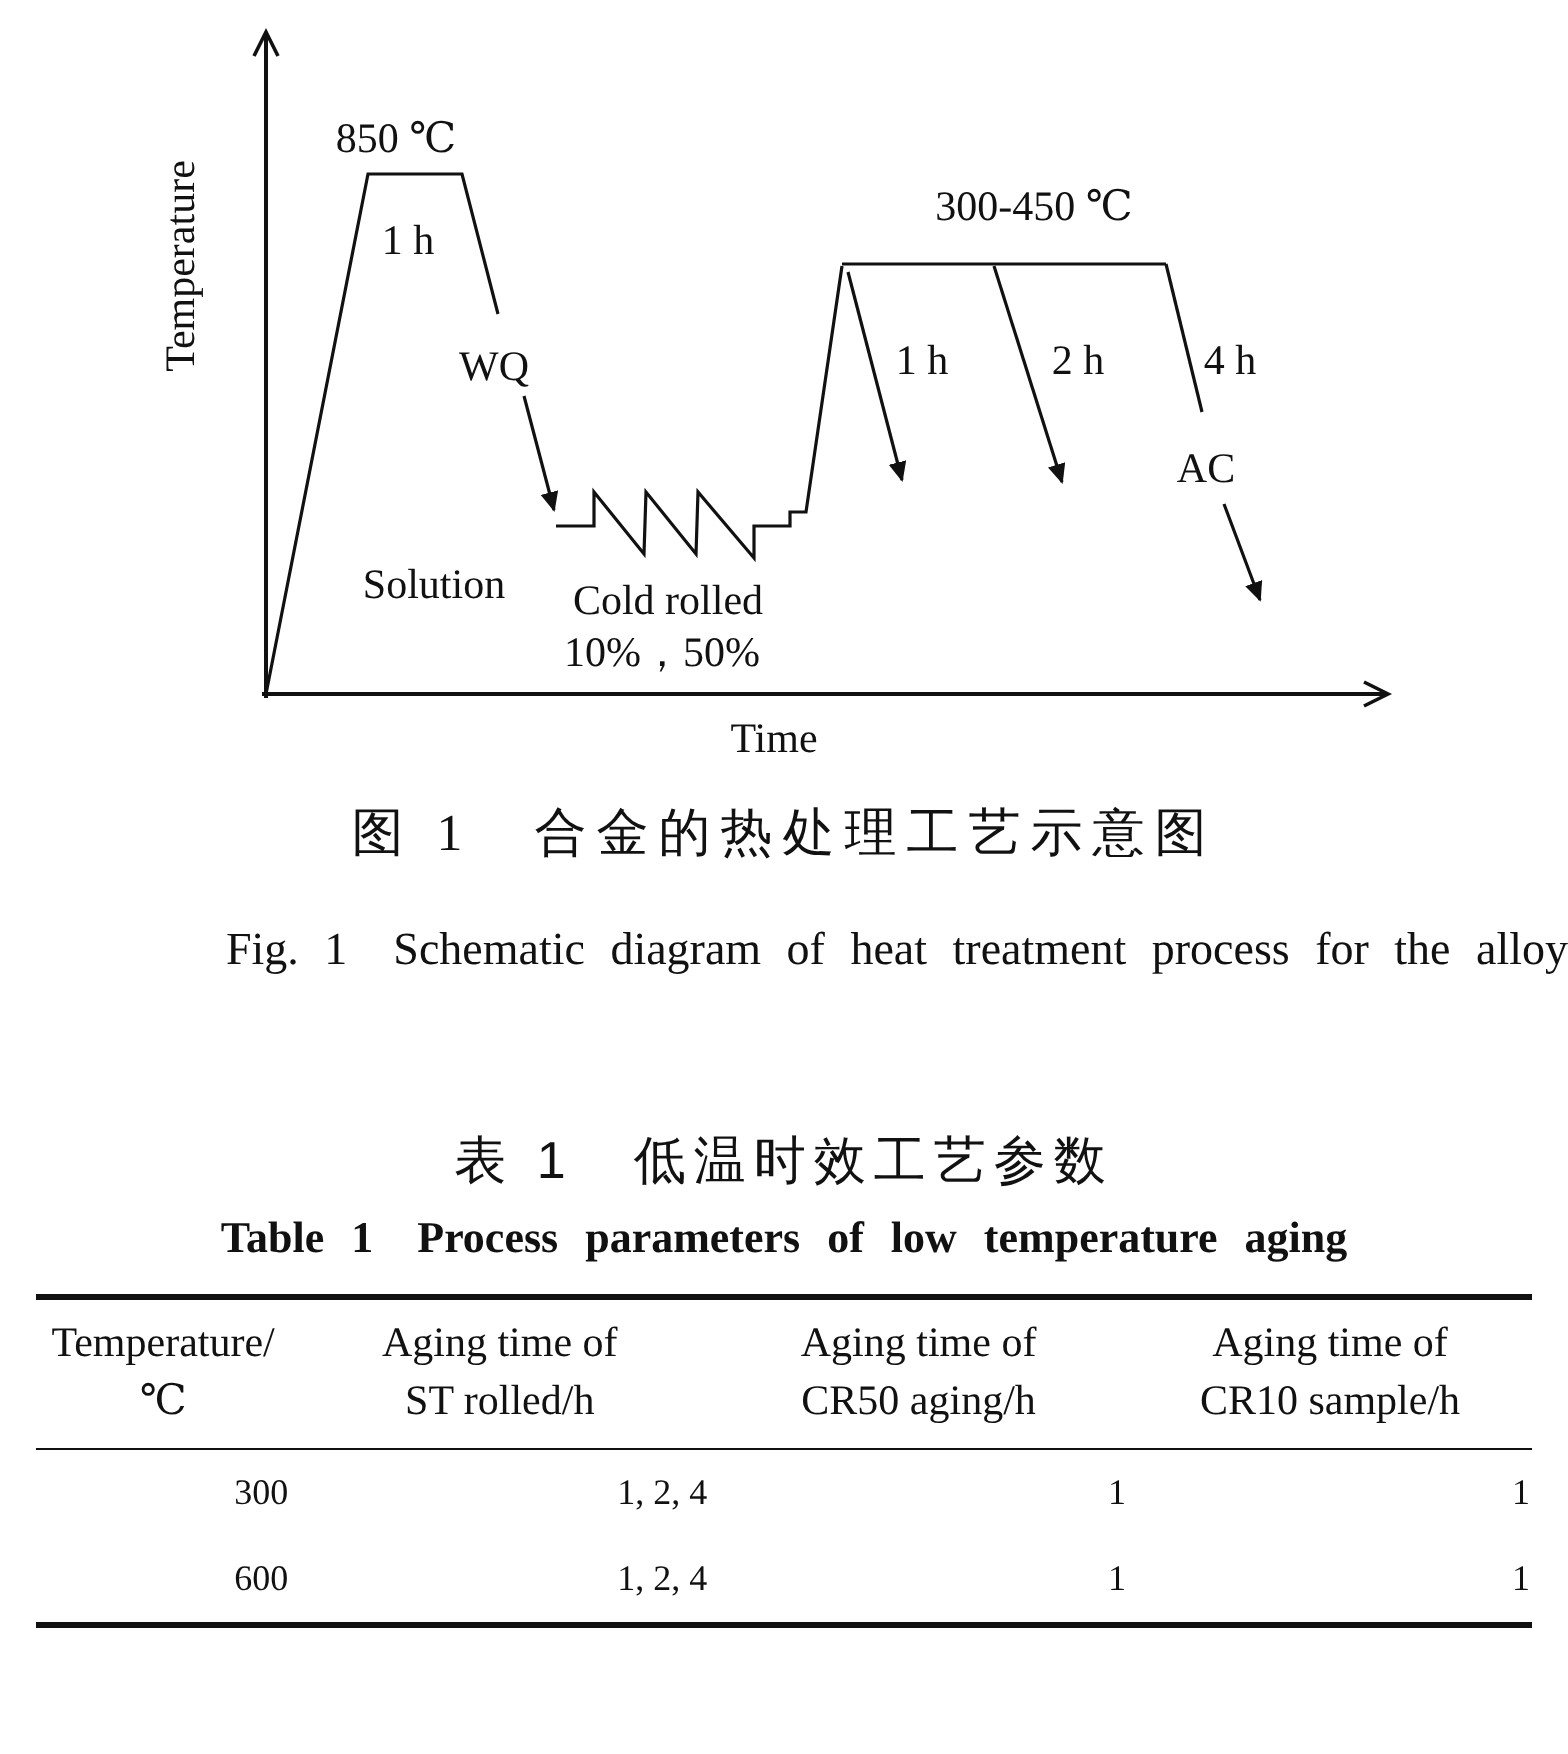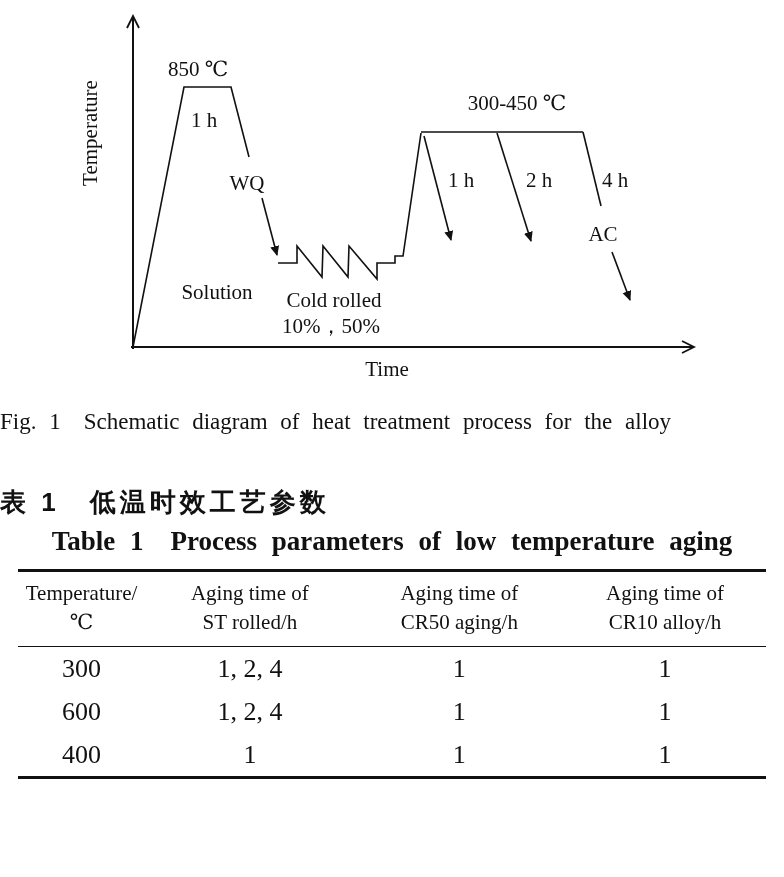--- a/index.html
+++ b/index.html
@@ -15,60 +15,60 @@
     fill:#111;
   }
   .fig-caption-zh{
     margin-top:5px;
     text-align:center;
     font-size:26px;
     line-height:34px;
     letter-spacing:5px;
   }
   .fig-caption-en{
-    margin-top:13px;
-    text-align:left;
+    margin-top:26px;
+    text-align:right;
     font-size:23px;
     line-height:30px;
     word-spacing:7px;
   }
   .tbl-title-zh{
-    margin-top:48px;
-    text-align:left;
+    margin-top:73px;
+    text-align:center;
     font-size:26px;
     line-height:34px;
-    font-weight:bold;
+    font-weight:normal;
     letter-spacing:4px;
     font-family:"Liberation Sans","DejaVu Sans",sans-serif;
   }
   .tbl-title-en{
     margin-top:5px;
     text-align:center;
-    font-size:27px;
+    font-size:22px;
     line-height:34px;
     font-weight:bold;
     word-spacing:8px;
   }
   table.params{
     margin:11px 18px 0 18px;
     width:748px;
     border-collapse:collapse;
     border-top:3px solid #111;
     border-bottom:3px solid #111;
   }
   table.params th{
     font-weight:normal;
     font-size:21px;
     line-height:29px;
     padding:7px 0 9px 0;
     border-bottom:1.5px solid #111;
   }
   table.params td{
-    font-size:26px;
-    text-align:center;
+    font-size:18px;
+    text-align:right;
     height:41px;
     vertical-align:middle;
   }
   .c1{width:17%;} .c2{width:28%;} .c3{width:28%;} .c4{width:27%;}
 </style>
 </head>
 <body>
 
 <div class="page">
 
@@ -106,20 +106,21 @@
     <text x="217" y="299" font-size="21" text-anchor="middle">Solution</text>
     <text x="334" y="307" font-size="21" text-anchor="middle">Cold rolled</text>
     <text x="331" y="333" font-size="21" text-anchor="middle">10%，50%</text>
     <text x="517" y="110" font-size="21" text-anchor="middle">300-450 ℃</text>
     <text x="461" y="187" font-size="21" text-anchor="middle">1 h</text>
     <text x="539" y="187" font-size="21" text-anchor="middle">2 h</text>
     <text x="615" y="187" font-size="21" text-anchor="middle">4 h</text>
     <text x="603" y="241" font-size="21" text-anchor="middle">AC</text>
   </svg>
 
+  <div class="fig-caption-zh">图 1　合金的热处理工艺示意图</div>
   <div class="fig-caption-en">Fig. 1　Schematic diagram of heat treatment process for the alloy</div>
 
   <div class="tbl-title-zh">表 1　低温时效工艺参数</div>
   <div class="tbl-title-en">Table 1　Process parameters of low temperature aging</div>
 
   <table class="params">
     <thead>
       <tr>
         <th class="c1">
           <div>Temperature/</div>
@@ -128,39 +129,33 @@
         <th class="c2">
           <div>Aging time of</div>
           <div>ST rolled/h</div>
         </th>
         <th class="c3">
           <div>Aging time of</div>
           <div>CR50 aging/h</div>
         </th>
         <th class="c4">
           <div>Aging time of</div>
-          <div>CR10 alloy/h</div>
+          <div>CR10 sample/h</div>
         </th>
       </tr>
     </thead>
     <tbody>
       <tr>
         <td>300</td>
         <td>1, 2, 4</td>
         <td>1</td>
         <td>1</td>
       </tr>
       <tr>
         <td>600</td>
         <td>1, 2, 4</td>
         <td>1</td>
         <td>1</td>
       </tr>
-      <tr>
-        <td>400</td>
-        <td>1</td>
-        <td>1</td>
-        <td>1</td>
-      </tr>
     </tbody>
   </table>
 
 </div>
 
 </body></html>

